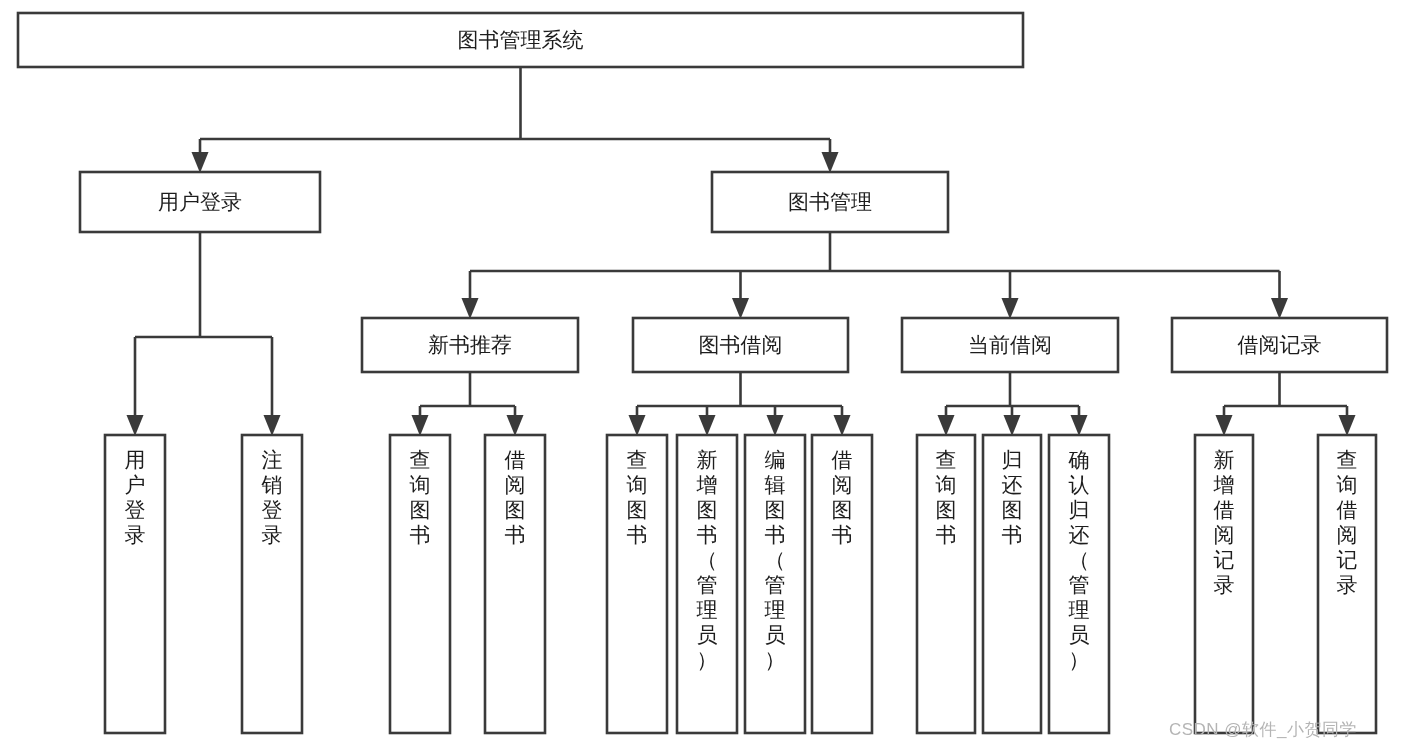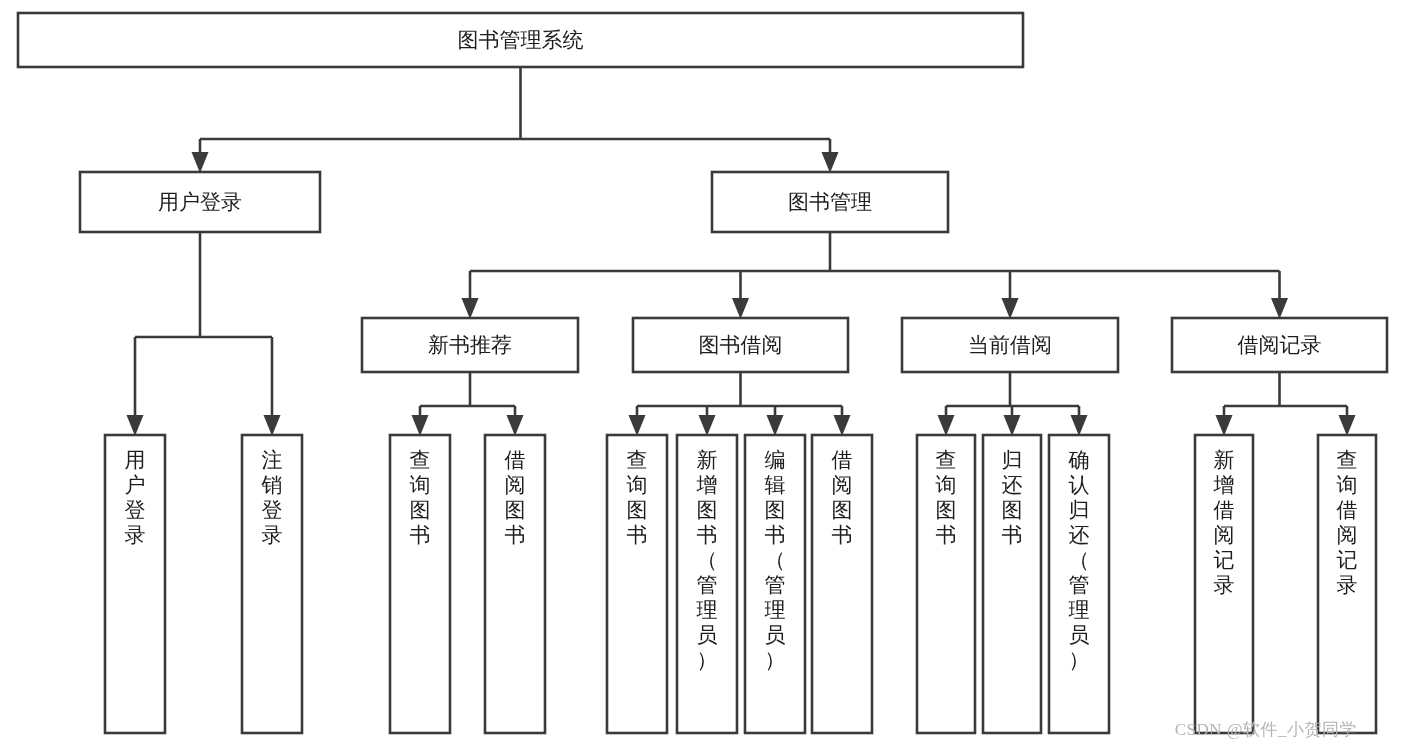--- a/index.html
+++ b/index.html
@@ -48,21 +48,21 @@
     font-family: "Liberation Sans", "DejaVu Sans", sans-serif;
     font-size: 21px;
     text-anchor: middle;
     dominant-baseline: middle;
     white-space: pre;
   }
   .watermark {
     position: absolute;
     right: 8px;
     bottom: 6px;
-    font-family: Liberation Serif, serif;
+    font-family: Liberation Sans, sans-serif;
     font-size: 17px;
     color: #b4b4b4;
     letter-spacing: 0.5px;
     user-select: none;
     pointer-events: none;
   }
 </style>
 </head>
 <body>
 

